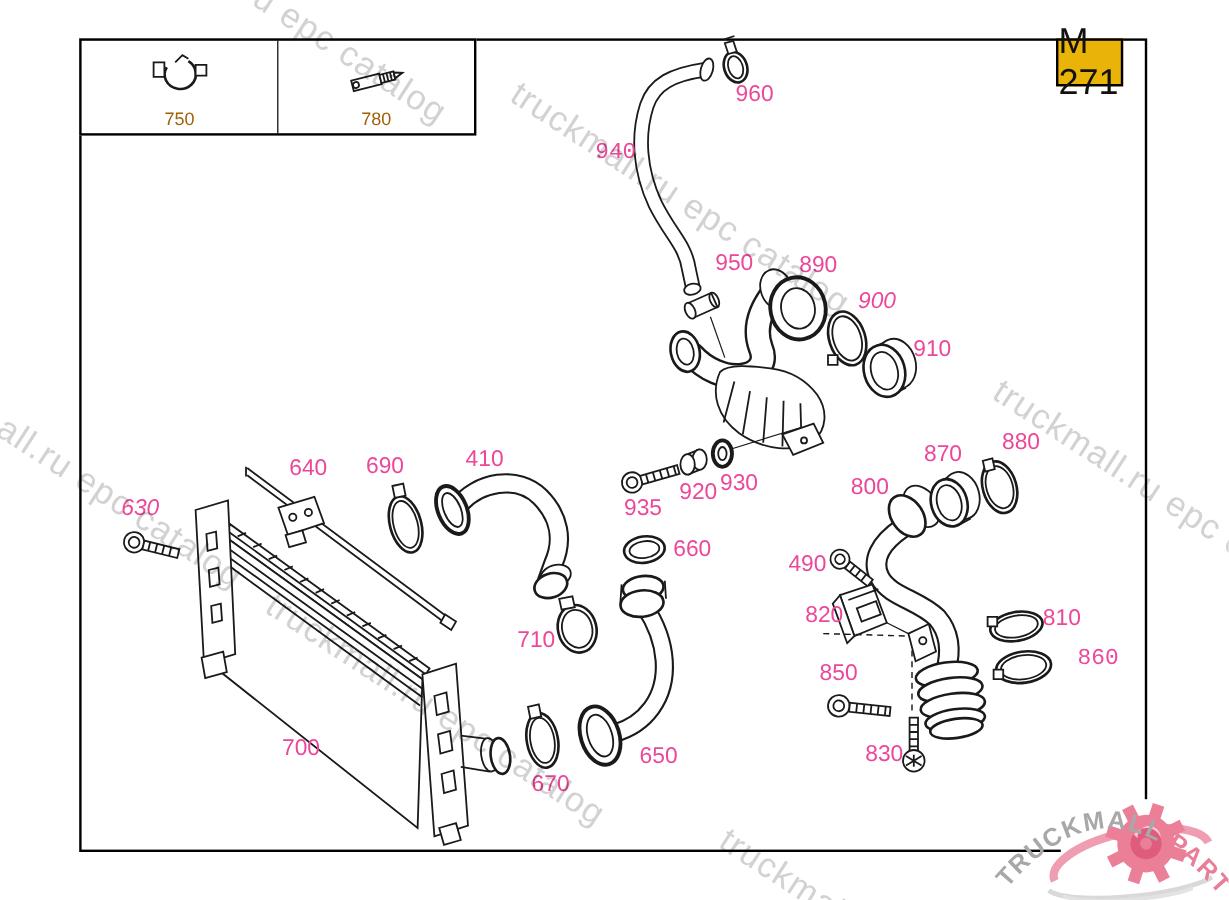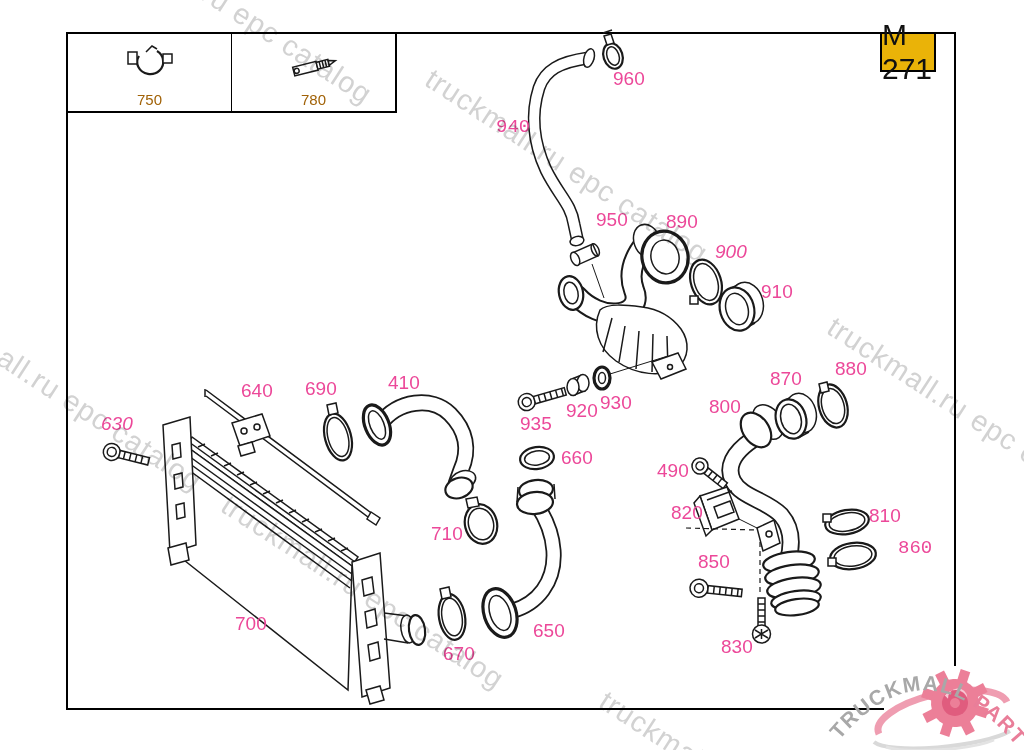--- a/index.html
+++ b/index.html
@@ -302,22 +302,22 @@
       <span class="part-label" style="left: 566px; top: 401px;">920</span>
       <span class="part-label" style="left: 600px; top: 393px;">930</span>
       <span class="part-label" style="left: 561px; top: 448px;">660</span>
       <span class="part-label" style="left: 770px; top: 369px;">870</span>
       <span class="part-label" style="left: 835px; top: 359px;">880</span>
       <span class="part-label" style="left: 709px; top: 397px;">800</span>
       <span class="part-label" style="left: 657px; top: 461px;">490</span>
       <span class="part-label" style="left: 671px; top: 503px;">820</span>
       <span class="part-label" style="left: 869px; top: 506px;">810</span>
       <span class="part-label" style="left: 898px; top: 539px; font-family: Liberation Mono, monospace;">860</span>
-      <span class="part-label" style="left: 683px; top: 552px; margin-left: 15px;">850</span>
-      <span class="part-label" style="left: 721px; top: 637px;">830</span>
+      <span class="part-label" style="left: 683px; top: 552px;">850</span>
+      <span class="part-label" style="left: 721px; top: 619px;">830</span>
       <span class="part-label" style="left: 101px; top: 414px; font-style: italic;">630</span>
       <span class="part-label" style="left: 241px; top: 381px;">640</span>
       <span class="part-label" style="left: 305px; top: 379px;">690</span>
       <span class="part-label" style="left: 388px; top: 373px;">410</span>
       <span class="part-label" style="left: 431px; top: 524px;">710</span>
       <span class="part-label" style="left: 235px; top: 614px;">700</span>
       <span class="part-label" style="left: 443px; top: 644px;">670</span>
       <span class="part-label" style="left: 533px; top: 621px;">650</span>
     </div>
 

